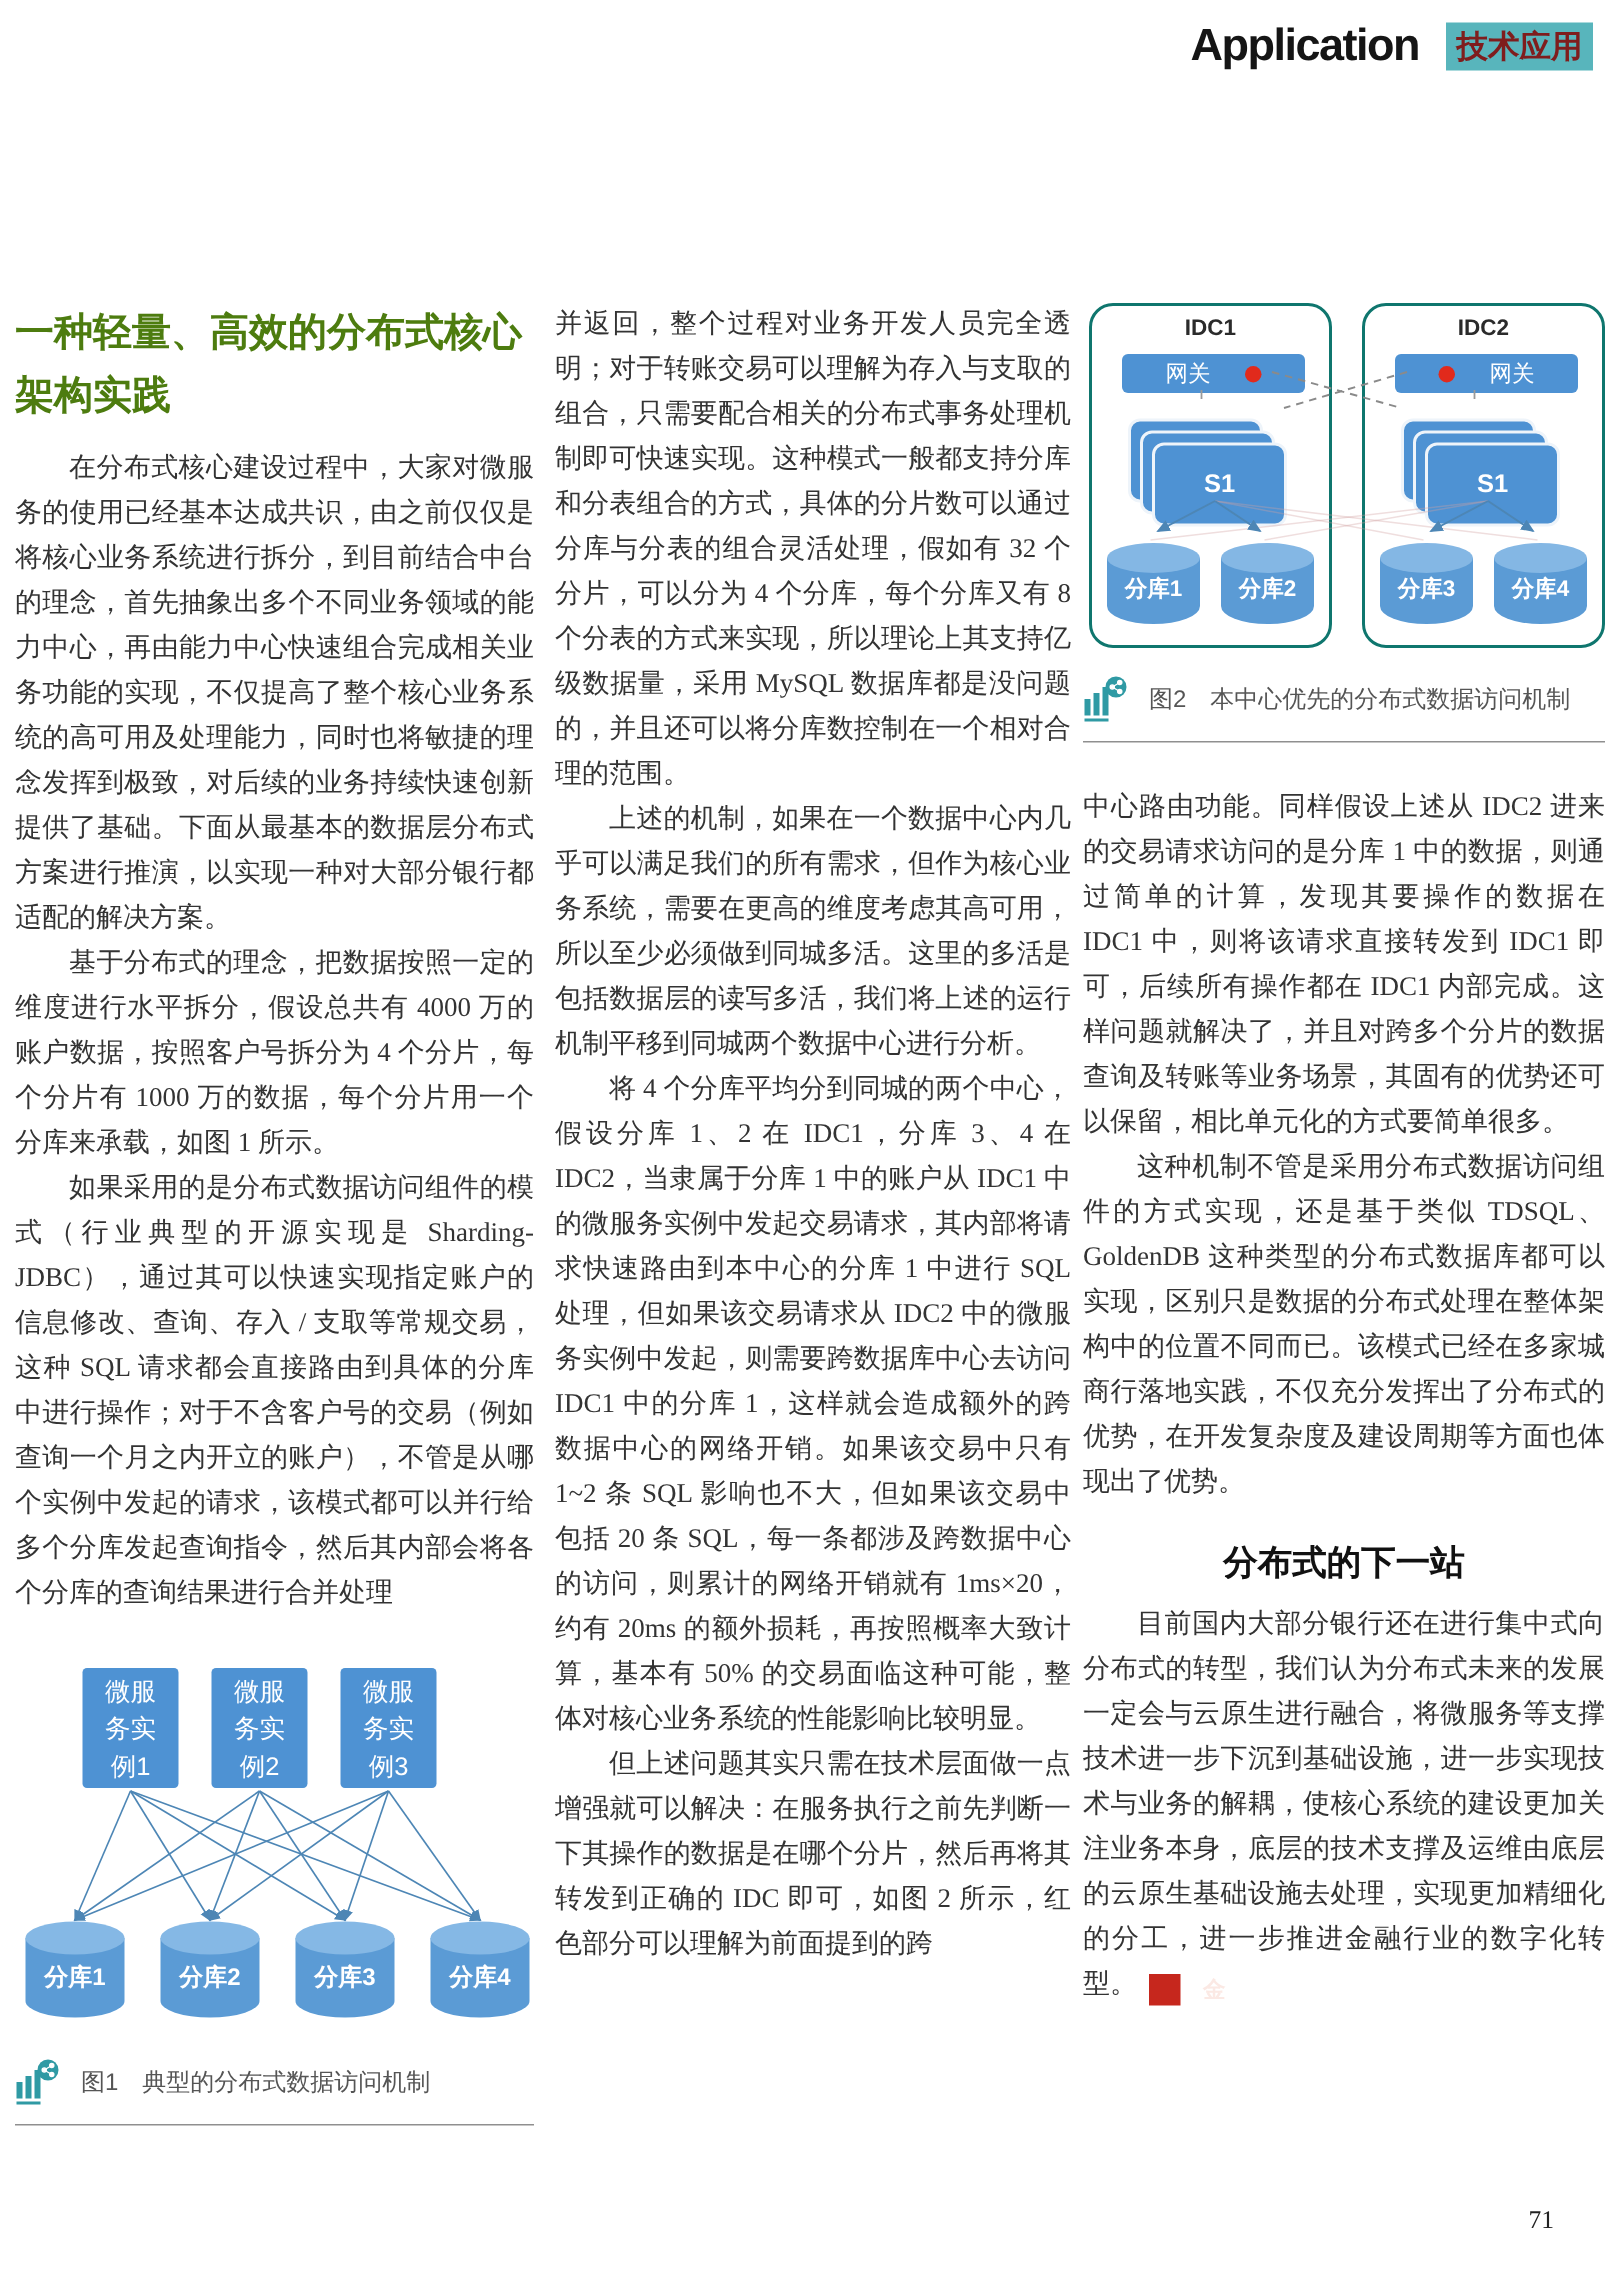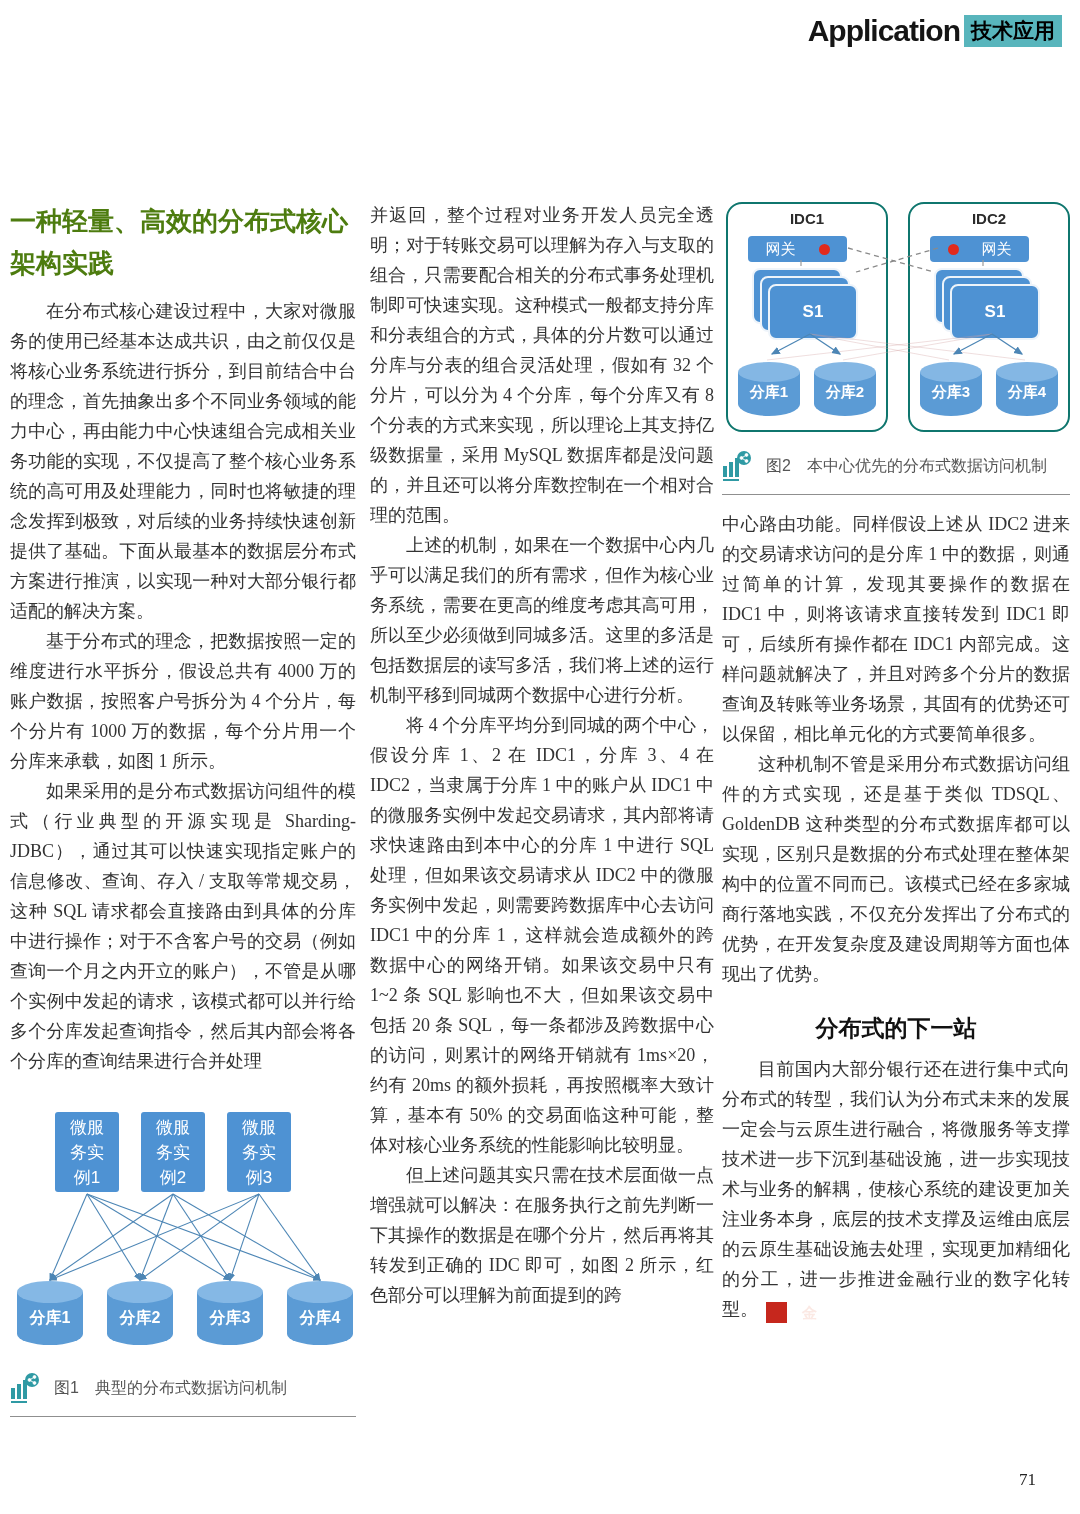--- a/index.html
+++ b/index.html
@@ -2,21 +2,21 @@
 <html><head>
 <meta charset="utf-8">
 <style>
   html,body{margin:0;padding:0;}
   .page{position:relative;width:1080px;height:1514px;background:#ffffff;overflow:hidden;
         font-family:"Liberation Serif",serif;color:#333;}
   
   .hdr{position:absolute;top:14px;right:18px;display:flex;align-items:center;}
   .brand{font-family:"Liberation Sans",sans-serif;font-weight:bold;font-size:30px;
          letter-spacing:-1px;color:#151515;}
-  .badge{margin-left:4px;background:#58b5bc;color:#000000;font-family:"Liberation Sans",sans-serif;
+  .badge{margin-left:18px;background:#58b5bc;color:#7f1d1d;font-family:"Liberation Sans",sans-serif;
          font-weight:bold;font-size:21px;padding:2px 7px;}
   
   .col{position:absolute;top:200px;}
   .col1{left:10px;width:346px;}
   .col2{left:370px;width:344px;}
   .col3{left:722px;width:348px;}
   .title{font-family:"Liberation Sans",sans-serif;font-weight:bold;font-size:26px;
          line-height:42px;color:#4d7c0f;margin:0 0 12px 0;}
   .h2{font-family:"Liberation Sans",sans-serif;font-weight:bold;font-size:23px;
       color:#111;margin:24px 0 10px 0;text-align:center;}
@@ -32,26 +32,26 @@
   .svc{position:absolute;top:16px;width:64px;height:80px;background:#4e92d3;border-radius:3px;
        display:flex;align-items:center;justify-content:center;}
   .svc span{display:block;width:38px;text-align:center;color:#fff;
             font-family:"Liberation Sans",sans-serif;font-size:17px;line-height:25px;}
   
   .fig2{position:relative;height:240px;}
   .idc{position:absolute;top:2px;width:158px;height:226px;border:2px solid #0f766e;
        border-radius:16px;background:#fff;}
   .idc-name{position:absolute;top:6px;left:0;width:100%;text-align:center;
             font-family:"Liberation Sans",sans-serif;font-weight:bold;font-size:15px;color:#2b2b2b;}
-  .gw{position:absolute;top:32px;left:20px;width:99px;height:26px;background:#4e92d3;
+  .gw{position:absolute;top:32px;left:20px;width:122px;height:26px;background:#4e92d3;
       border-radius:4px;color:#fff;display:flex;align-items:center;justify-content:center;gap:23px;
       font-family:"Liberation Sans",sans-serif;font-size:15px;}
   .dot{width:11px;height:11px;border-radius:50%;background:#e12a1c;flex:none;}
   .srect{position:absolute;width:86px;height:52px;background:#4e92d3;
-         border:2px solid #eef4fa;border-radius:8px;}
+         border:2px solid #eef4fa;border-radius:8px;margin-top:11px;}
   .s1a{left:24px;top:64px;}.s1b{left:32px;top:72px;}
   .s1c{left:40px;top:80px;display:flex;align-items:center;justify-content:center;
        color:#fff;font-family:"Liberation Sans",sans-serif;font-weight:bold;font-size:17px;}
   .cyl{position:absolute;top:168px;width:62px;height:44px;background:#5b9bd5;
        border-radius:0 0 31px 31px / 0 0 12px 12px;}
   .cyl::before{content:"";position:absolute;top:-10px;left:0;width:62px;height:20px;
        border-radius:50%;background:#84b7e4;}
   .cyl-label{position:relative;z-index:1;margin-top:11px;text-align:center;color:#fff;
        font-family:"Liberation Sans",sans-serif;font-weight:bold;font-size:15px;}
   .overlay{position:absolute;left:0;top:0;pointer-events:none;}
@@ -236,21 +236,21 @@
           <circle cx="19.5" cy="8" r="1.4"></circle>
             <circle cx="24.5" cy="5" r="1.4"></circle>
             <circle cx="24.5" cy="11" r="1.4"></circle>
         </g>
         <rect x="1" y="29" width="16" height="2" fill="#2f9aa4"></rect>
       </svg>
       <span class="cap-label">图2</span>
       <span class="cap-text">本中心优先的分布式数据访问机制</span>
     </div>
 
-    <p class="para" style="margin-top:14px">中心路由功能。同样假设上述从 IDC2 进来的交易请求访问的是分库 1 中的数据，则通过简单的计算，发现其要操作的数据在 IDC1 中，则将该请求直接转发到 IDC1 即可，后续所有操作都在 IDC1 内部完成。这样问题就解决了，并且对跨多个分片的数据查询及转账等业务场景，其固有的优势还可以保留，相比单元化的方式要简单很多。</p>
+    <p class="para" style="margin-top:27px">中心路由功能。同样假设上述从 IDC2 进来的交易请求访问的是分库 1 中的数据，则通过简单的计算，发现其要操作的数据在 IDC1 中，则将该请求直接转发到 IDC1 即可，后续所有操作都在 IDC1 内部完成。这样问题就解决了，并且对跨多个分片的数据查询及转账等业务场景，其固有的优势还可以保留，相比单元化的方式要简单很多。</p>
     <p class="para indent">这种机制不管是采用分布式数据访问组件的方式实现，还是基于类似 TDSQL、GoldenDB 这种类型的分布式数据库都可以实现，区别只是数据的分布式处理在整体架构中的位置不同而已。该模式已经在多家城商行落地实践，不仅充分发挥出了分布式的优势，在开发复杂度及建设周期等方面也体现出了优势。</p>
     <h2 class="h2">分布式的下一站</h2>
     <p class="para indent">
       <span>目前国内大部分银行还在进行集中式向分布式的转型，我们认为分布式未来的发展一定会与云原生进行融合，将微服务等支撑技术进一步下沉到基础设施，进一步实现技术与业务的解耦，使核心系统的建设更加关注业务本身，底层的技术支撑及运维由底层的云原生基础设施去处理，实现更加精细化的分工，进一步推进金融行业的数字化转型。</span><span class="endmark">金</span>
     </p>
   </section>
 
   <div class="pageno">71</div>
 </div>
 

